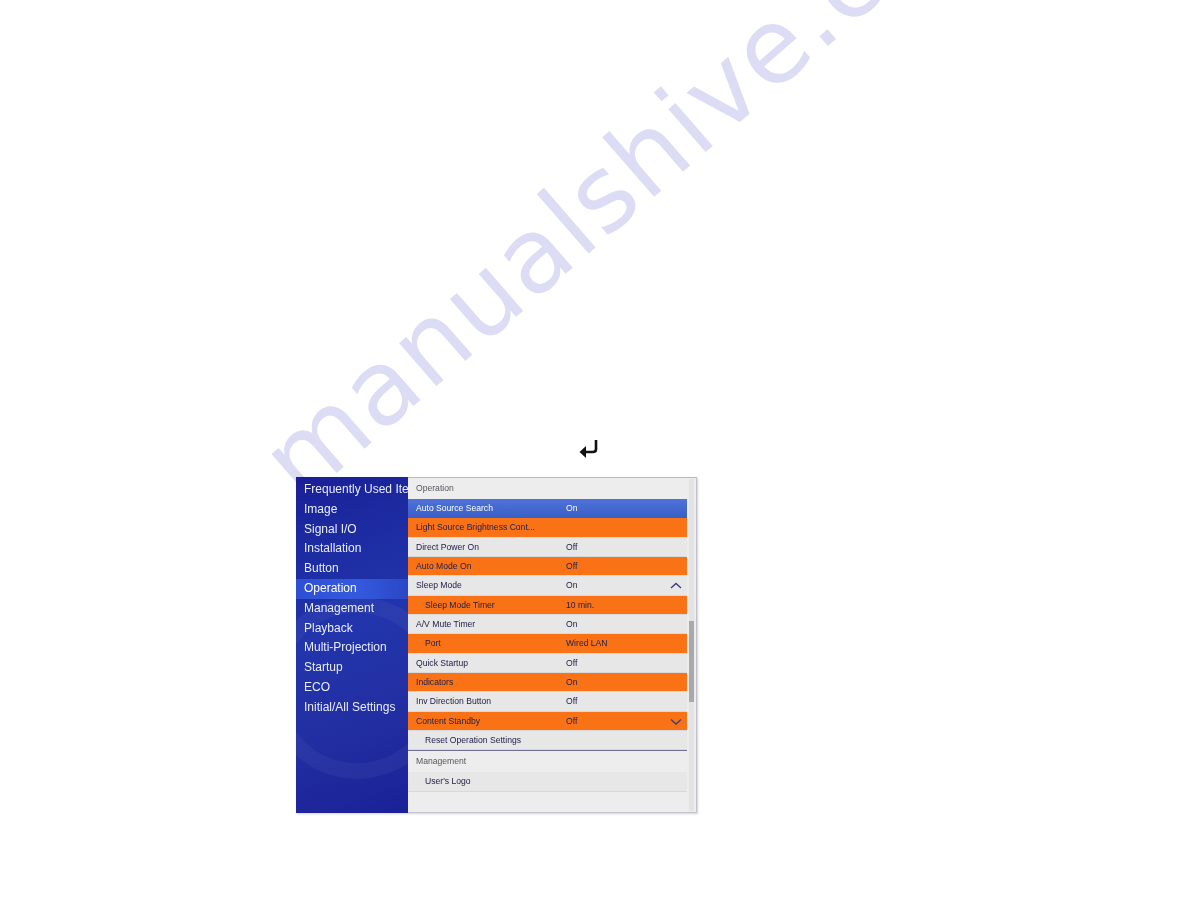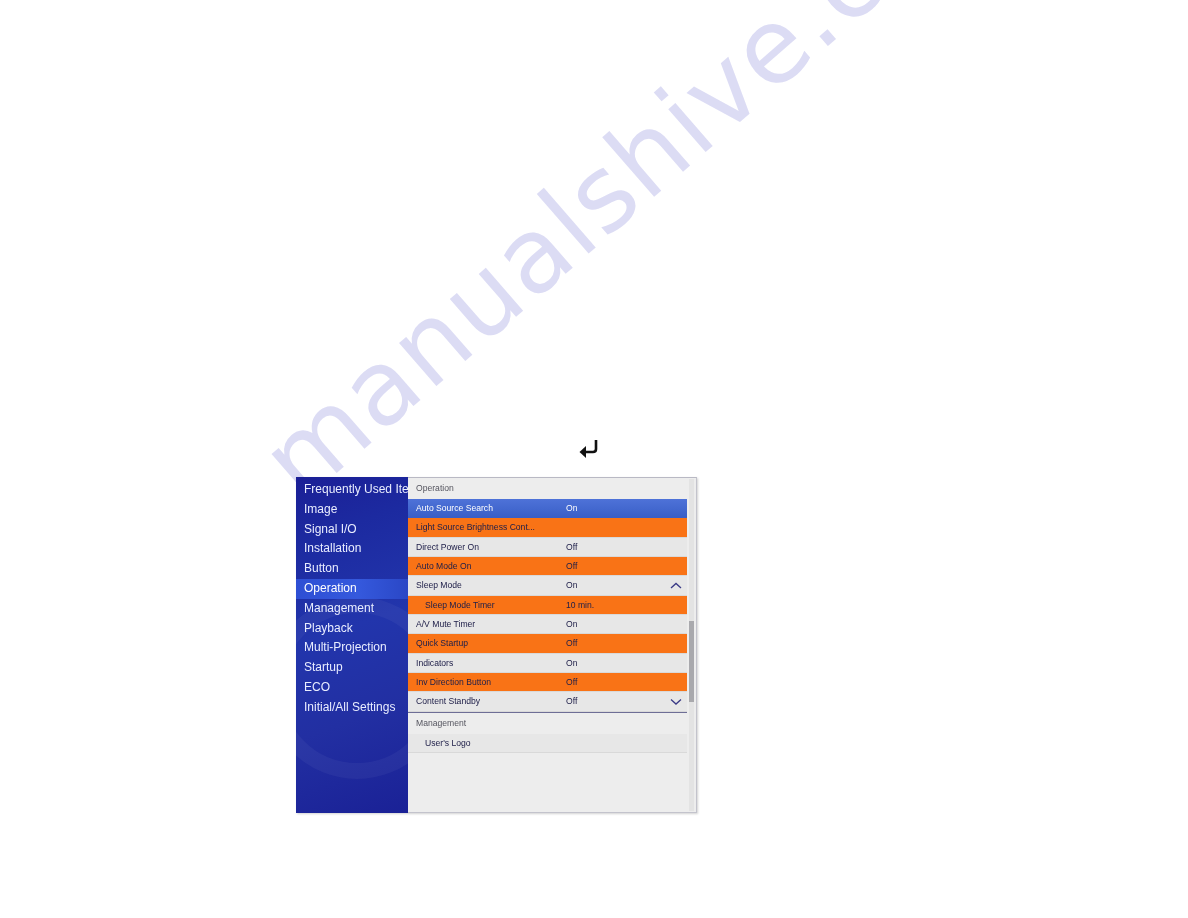--- a/index.html
+++ b/index.html
@@ -256,20 +256,24 @@
         <span class="lbl">Sleep Mode Timer</span>
         <span class="val">10 min.</span>
       </div>
 
       <div class="row">
         <span class="lbl">A/V Mute Timer</span>
         <span class="val">On</span>
       </div>
 
 
+      <div class="row indent">
+        <span class="lbl">Port</span>
+        <span class="val">Wired LAN</span>
+      </div>
 
       <div class="row">
         <span class="lbl">Quick Startup</span>
         <span class="val">Off</span>
       </div>
 
       <div class="row">
         <span class="lbl">Indicators</span>
         <span class="val">On</span>
       </div>
@@ -282,20 +286,24 @@
       <div class="row">
         <span class="lbl">Content Standby</span>
         <span class="val">Off</span>
         <span class="chev">
           <svg width="12" height="7" viewBox="0 0 12 7">
               <path d="M1 1.4 L6 6 L11 1.4" stroke="#3a3a86" stroke-width="1.3" fill="none"></path>
             </svg>
         </span>
       </div>
 
+      <div class="row indent">
+        <span class="lbl">Reset Operation Settings</span>
+        <span class="val"></span>
+      </div>
 
       <div class="sec-header divided"><span>Management</span></div>
 
 
       <div class="row indent">
         <span class="lbl">User's Logo</span>
         <span class="val"></span>
       </div>
 
     </div>

